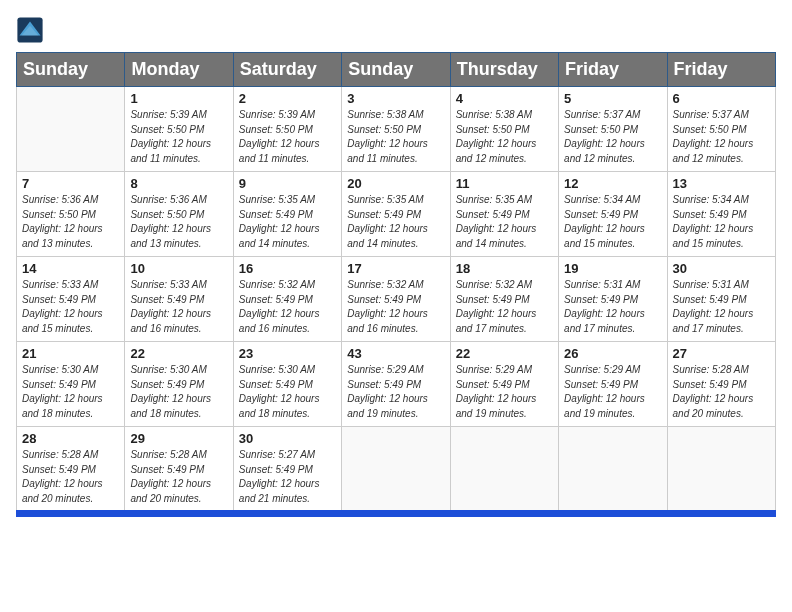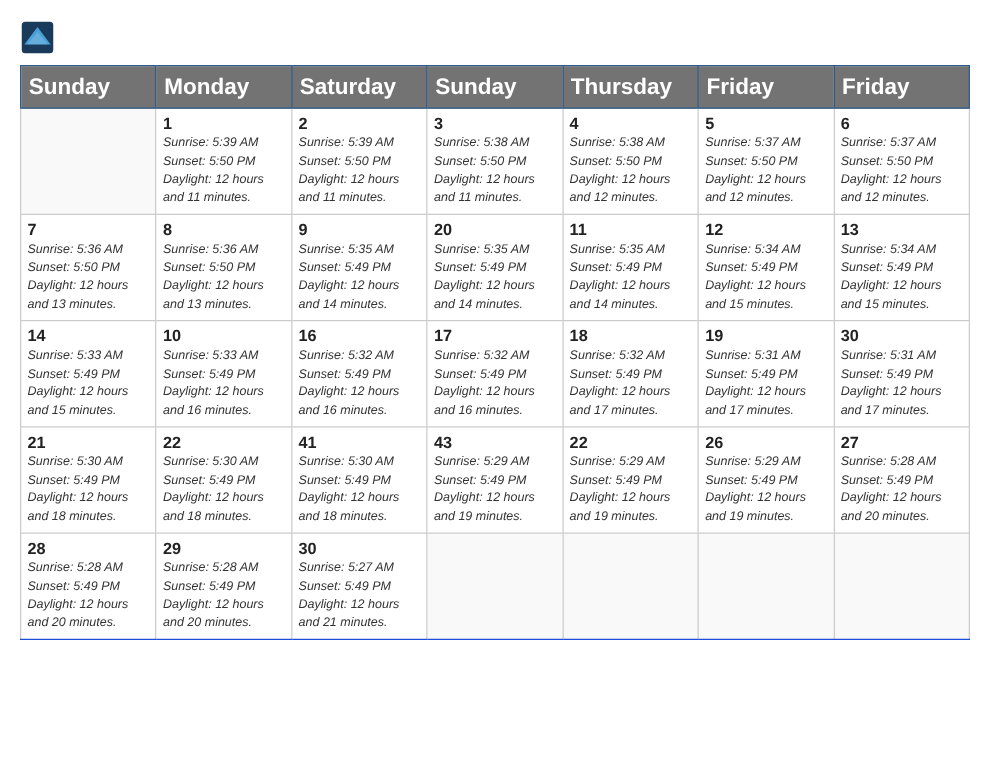--- a/index.html
+++ b/index.html
@@ -53,21 +53,21 @@
     }
     tbody tr td {
       border: 1px solid #ccc;
       vertical-align: top;
       padding: 4px 5px;
       height: 85px;
       background: #fff;
       width: calc(100% / 7);
     }
     tbody tr:last-child td {
-      border-bottom: 1px solid #1d4ed8;
+      border-bottom: 7px solid #1d4ed8;
       margin-top: 11px;
     }
     .day-number {
       font-size: 13px;
       font-weight: bold;
       color: #222;
       display: block;
       margin-bottom: 2px;
     }
     .day-info {
@@ -272,21 +272,21 @@
 and 18 minutes.</div>
         </td>
         <td>
           <span class="day-number">22</span>
           <div class="day-info" style="white-space: pre-line;">Sunrise: 5:30 AM
 Sunset: 5:49 PM
 Daylight: 12 hours
 and 18 minutes.</div>
         </td>
         <td>
-          <span class="day-number">41</span>
+          <span class="day-number">23</span>
           <div class="day-info" style="white-space: pre-line;">Sunrise: 5:30 AM
 Sunset: 5:49 PM
 Daylight: 12 hours
 and 18 minutes.</div>
         </td>
         <td>
           <span class="day-number">43</span>
           <div class="day-info" style="white-space: pre-line;">Sunrise: 5:29 AM
 Sunset: 5:49 PM
 Daylight: 12 hours

